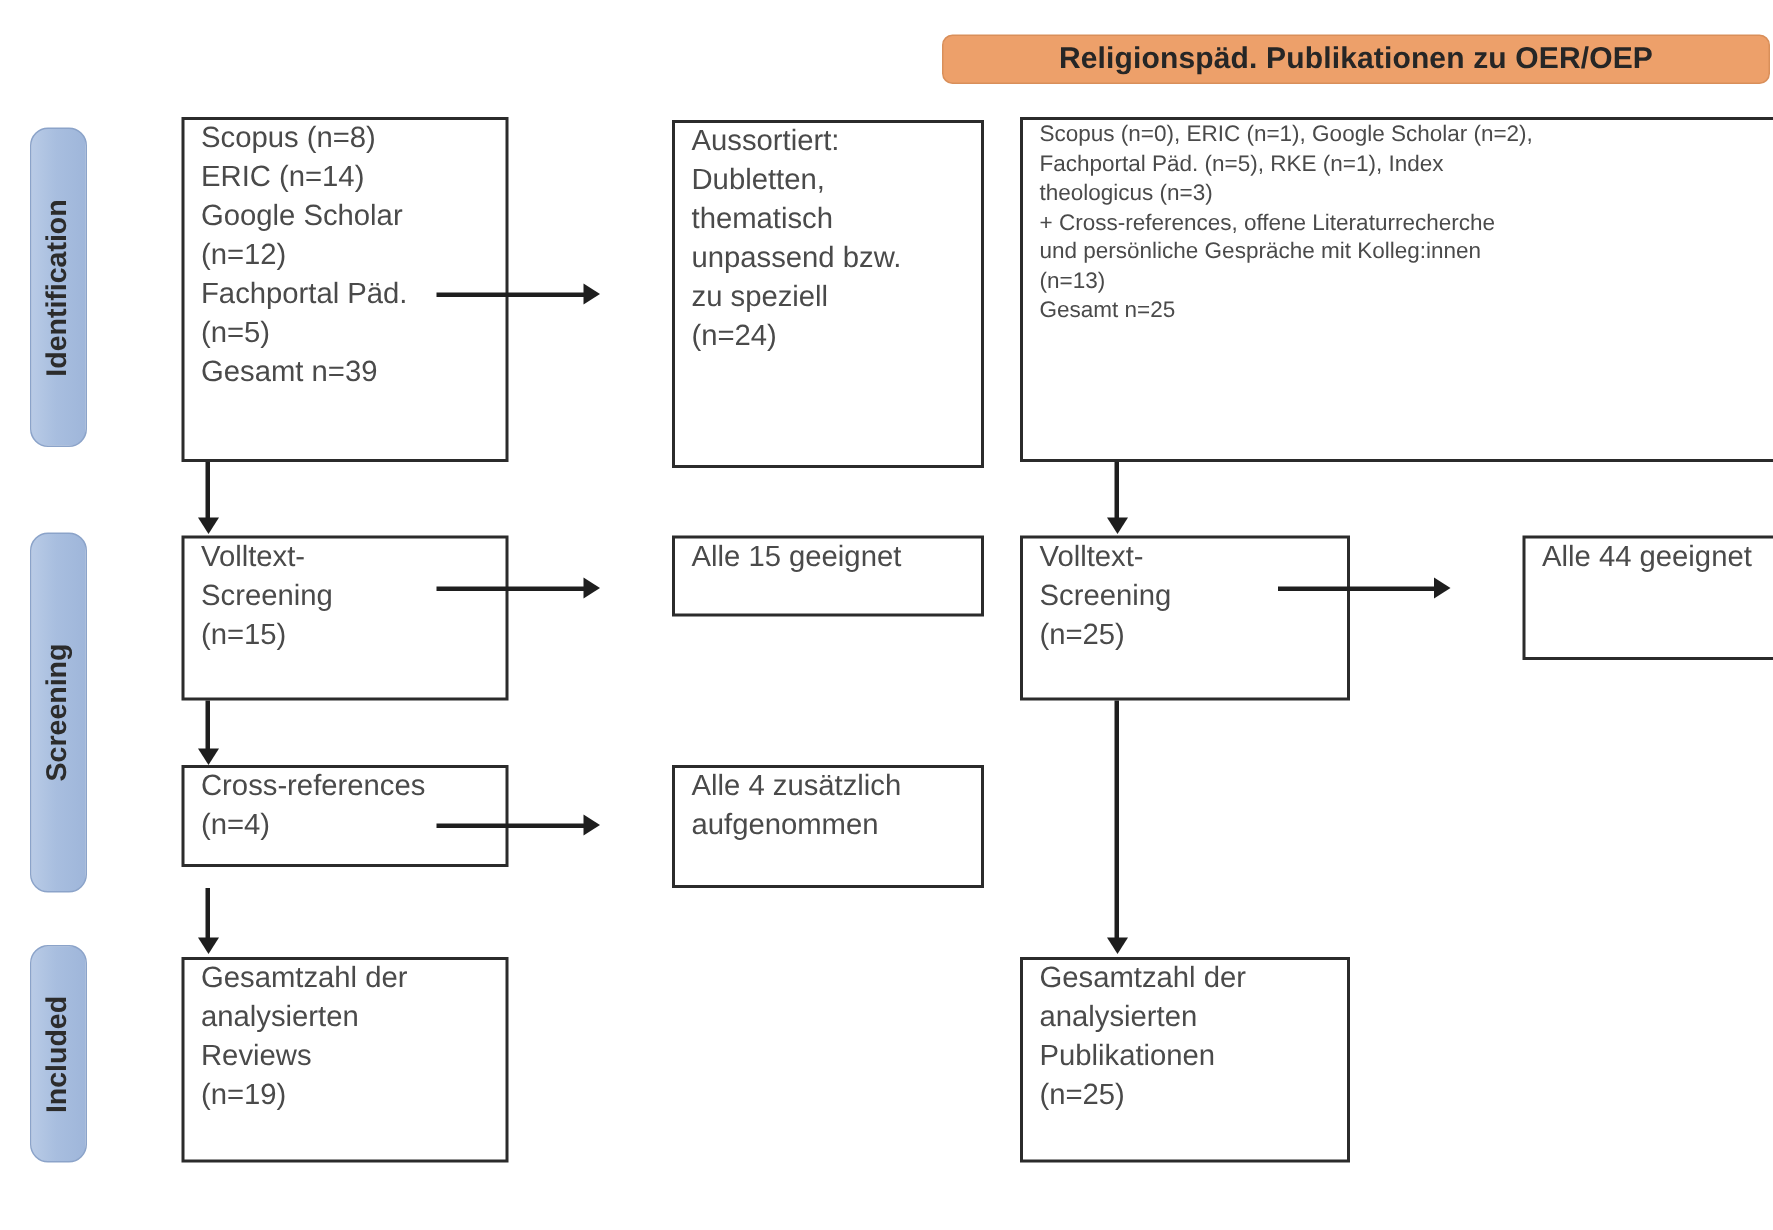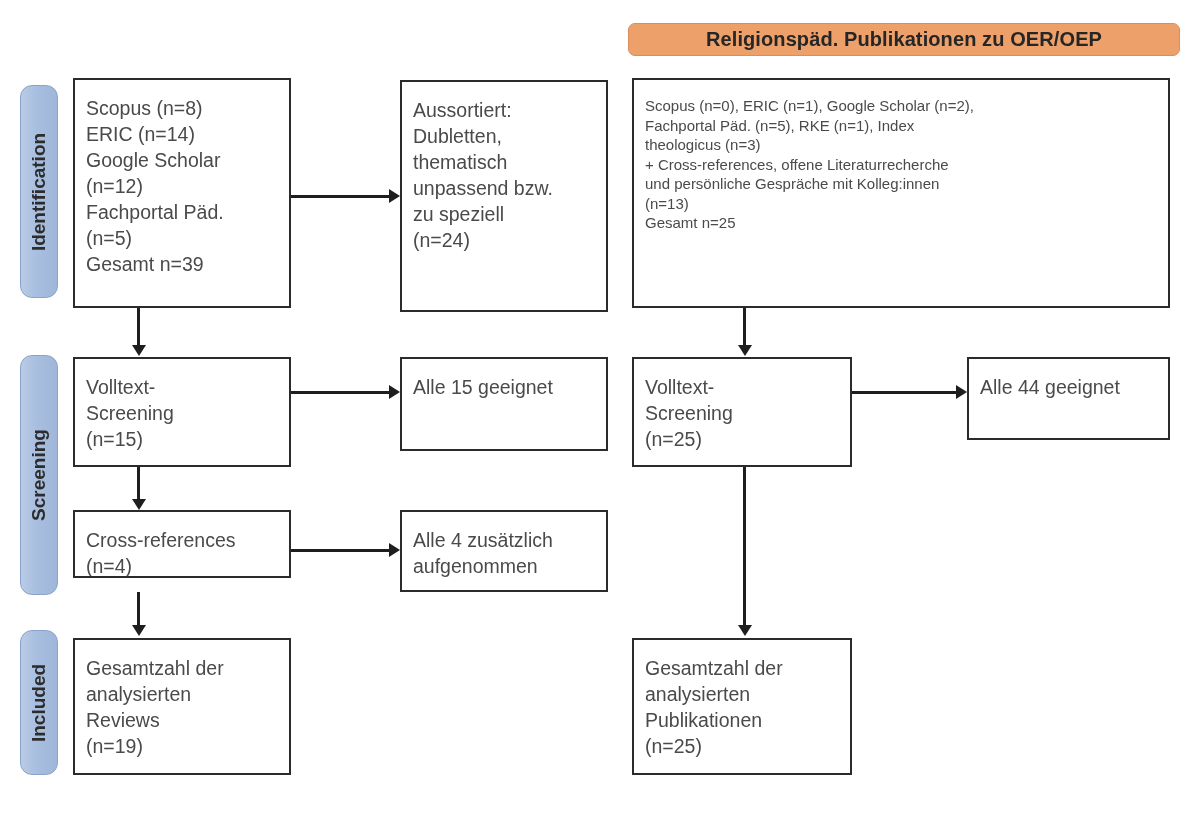--- a/index.html
+++ b/index.html
@@ -46,26 +46,27 @@
     font-size:19px;
     color:#2c2c2c;
   }
 
   
   .fbox{
     position:absolute;
     background:#ffffff;
     border:2.5px solid #2b2b2b;
     box-sizing:border-box;
-    padding:16px 9px 6px 11px;
+    padding:0 9px 6px 11px;
     font-size:19.5px;
     line-height:1.33;
     color:#4a4a4a;
     white-space:pre-line;
     overflow:hidden;
+    margin-left:48px;
   }
   .fbox.small{font-size:15px;line-height:1.30;}
 
   
   .vline,.hline{position:absolute;background:#1e1e1e;}
   .vline{width:3px;}
   .hline{height:3px;}
   .arrow-down{
     position:absolute;width:0;height:0;
     border-left:7px solid transparent;
@@ -117,21 +118,21 @@
   <div class="hline" style="left:291px;top:195px;width:100px;"></div>
   <div class="arrow-right" style="left:389px;top:189px;"></div>
 
   <div class="vline" style="left:137px;top:308px;height:38px;"></div>
   <div class="arrow-down" style="left:131.5px;top:345px;"></div>
 
   <div class="fbox" style="left:73px;top:357px;width:218px;height:110px;">Volltext-
 Screening
 (n=15)</div>
 
-  <div class="fbox" style="left:400px;top:357px;width:208px;height:94px;">Alle 15 geeignet</div>
+  <div class="fbox" style="left:400px;top:357px;width:208px;height:54px;">Alle 15 geeignet</div>
 
   <div class="hline" style="left:291px;top:391px;width:100px;"></div>
   <div class="arrow-right" style="left:389px;top:385px;"></div>
 
   <div class="vline" style="left:137px;top:467px;height:33px;"></div>
   <div class="arrow-down" style="left:131.5px;top:499px;"></div>
 
   <div class="fbox" style="left:73px;top:510px;width:218px;height:68px;">Cross-references
 (n=4)</div>
 

